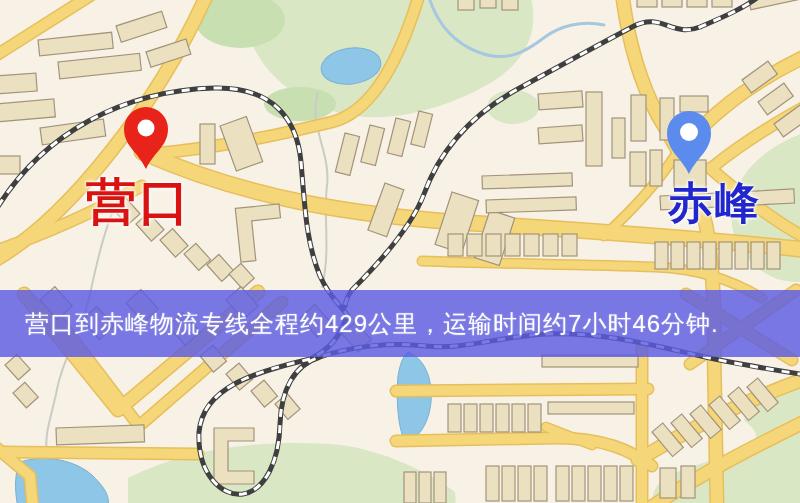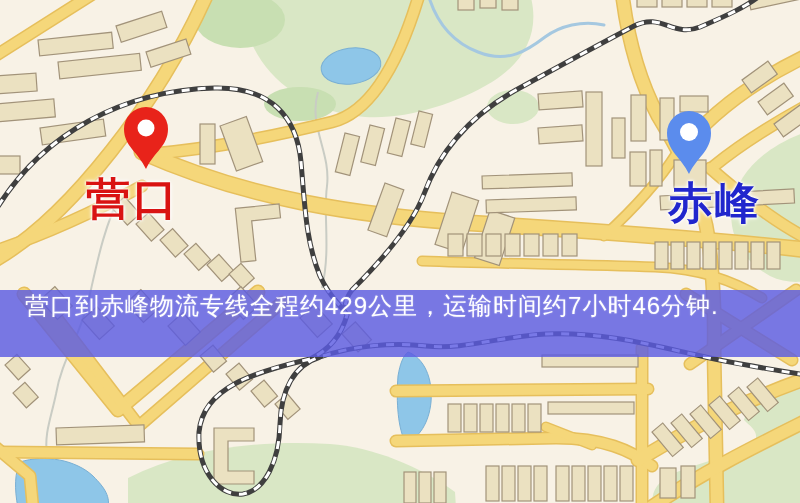--- a/index.html
+++ b/index.html
@@ -25,24 +25,24 @@
   .casing .w10{stroke-width:13} .roadfill .w10{stroke-width:10}
   .casing .w12{stroke-width:15} .roadfill .w12{stroke-width:12}
   .casing .w14{stroke-width:17} .roadfill .w14{stroke-width:14}
   .rail-base use{fill:none;stroke:var(--railway);stroke-width:5;stroke-linecap:round}
   .rail-dash use{fill:none;stroke:#ffffff;stroke-width:3;stroke-dasharray:8 8}
   .bld{fill:var(--building);stroke:var(--building-stroke);stroke-width:1.2}
   .pin-red-body{fill:var(--pin-red)} .pin-blue-body{fill:var(--pin-blue)}
   .pin-hole{fill:#ffffff}
   .city-label{position:absolute;font-weight:bold;line-height:1;
     text-shadow:0 0 3px #fff,0 0 3px #fff,0 0 5px #fff;letter-spacing:3px;user-select:none}
-  .label-yingkou{left:86px;top:177px;font-size:44px;color:var(--label-red)}
+  .label-yingkou{left:86px;top:177px;font-size:50px;color:var(--label-red)}
   .label-chifeng{left:668px;top:181px;font-size:44px;color:var(--label-blue)}
   .banner{position:absolute;left:0;top:290px;width:800px;height:67px;
-    background:var(--banner-bg);display:flex;align-items:flex-start}
+    background:var(--banner-bg);display:flex;align-items:center}
   .banner-text{color:var(--banner-text);font-size:24px;margin:0 0 0 25px;
     letter-spacing:1px;white-space:nowrap;text-shadow:0 0 2px rgba(255,255,255,.4)}
 </style>
 </head>
 <body>
 
 <div class="map-wrap">
   <svg width="800" height="503" viewBox="0 0 800 503">
     <defs>
       <path id="r1" d="M -8,58 L 96,-8"></path>

